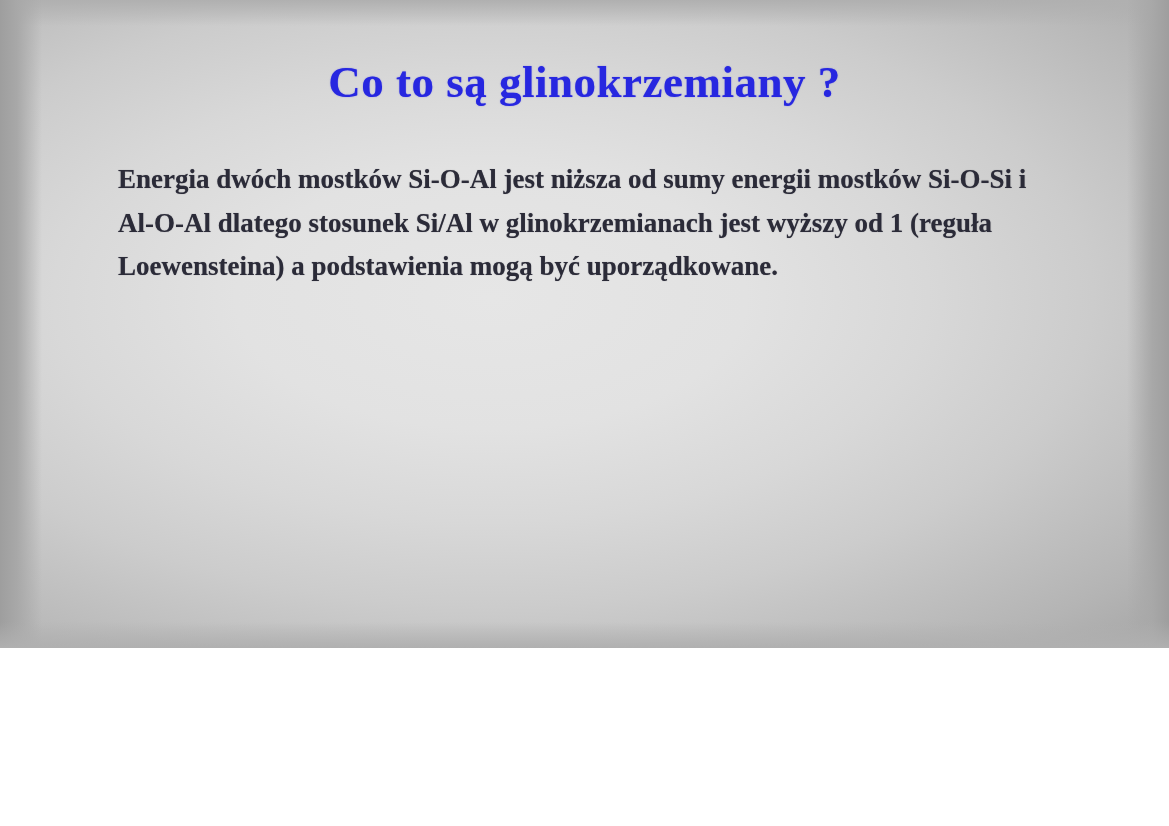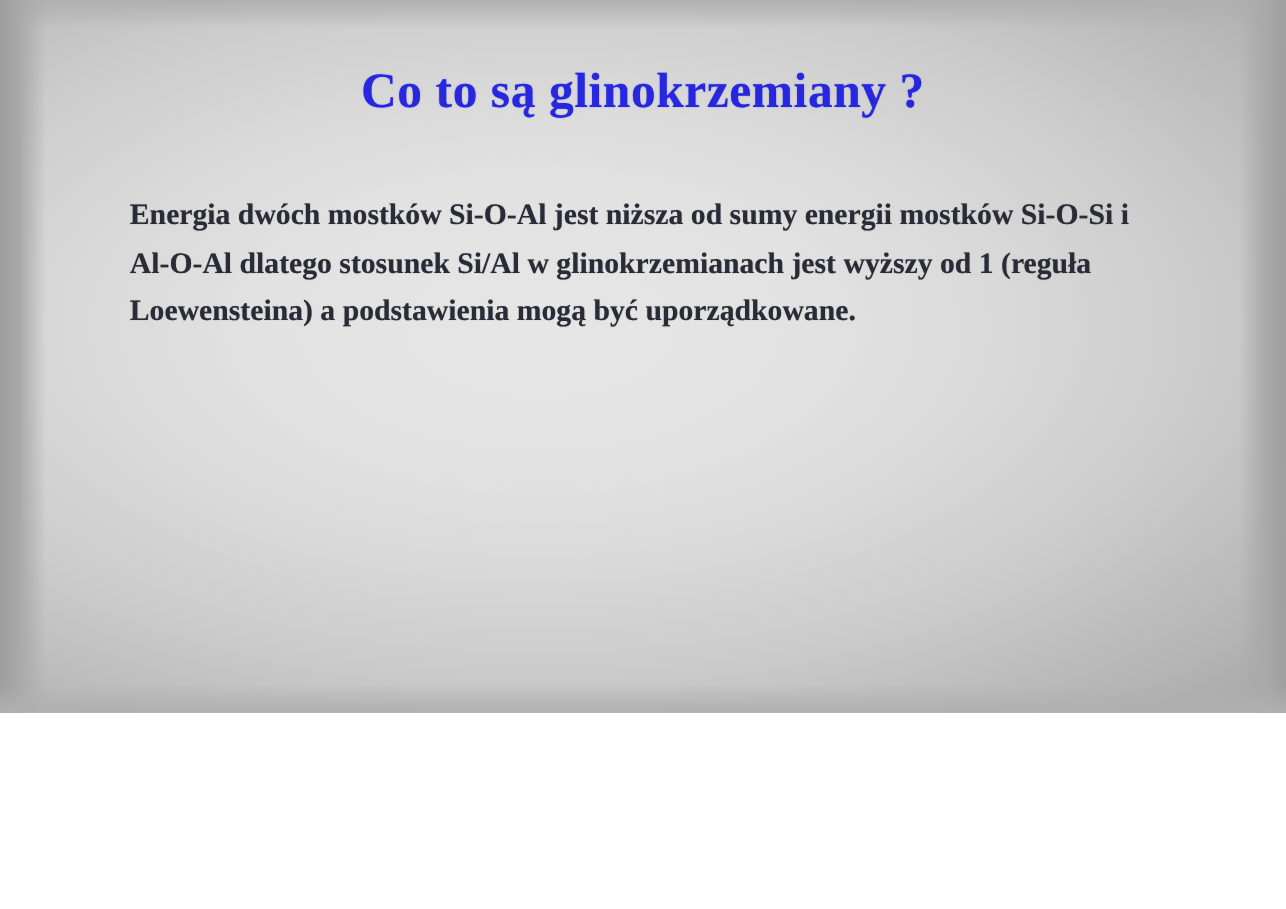--- a/index.html
+++ b/index.html
@@ -86,21 +86,21 @@
 
   .para {
     color: #2b2b38;
     font-size: 27px;
     font-weight: bold;
     line-height: 1.62;
     margin: 0 0 22px 0;
     font-family: "Liberation Serif", serif;
     text-shadow: 0 0 0.9px rgba(43,43,56,0.5);
   }
-  .para:last-child { margin-bottom: 0; margin-top: 16px; }
+  .para:last-child { margin-bottom: 0; }
 </style>
 </head>
 <body>
 
 <div class="slide">
 
   <div class="edge-band-top"></div>
   <div class="edge-band-left"></div>
   <div class="edge-band-right"></div>
   <div class="edge-band-bottom"></div>

